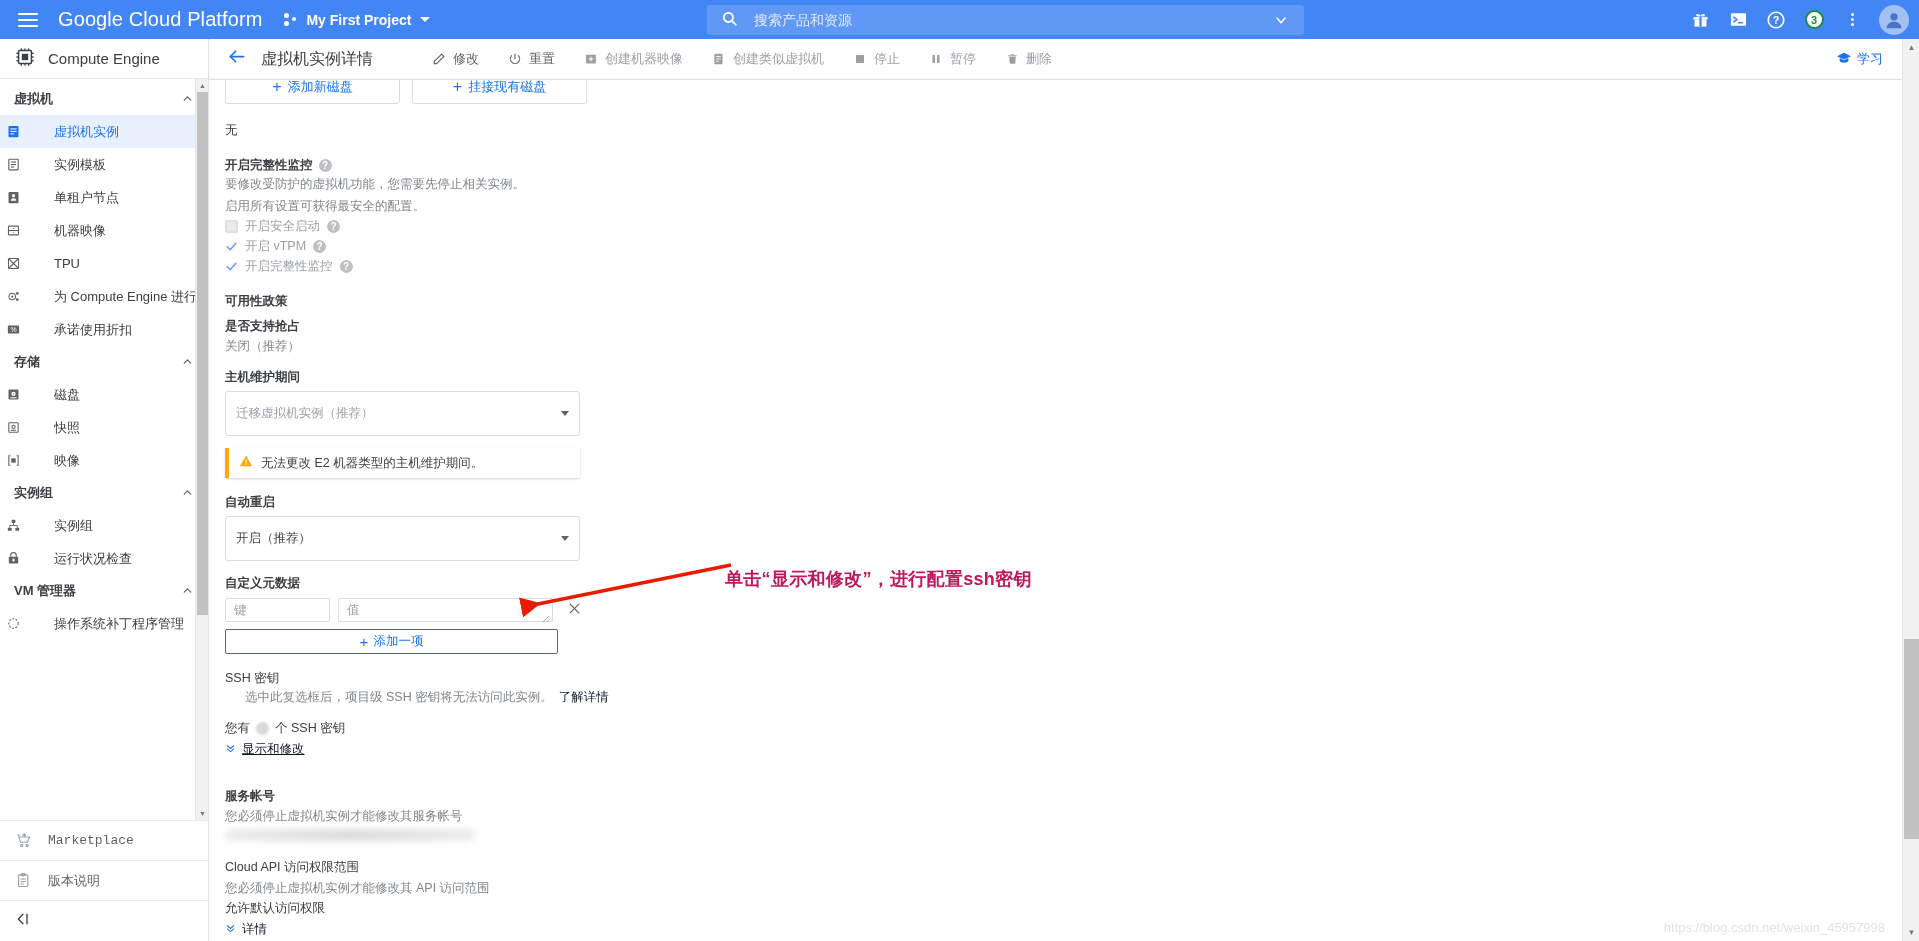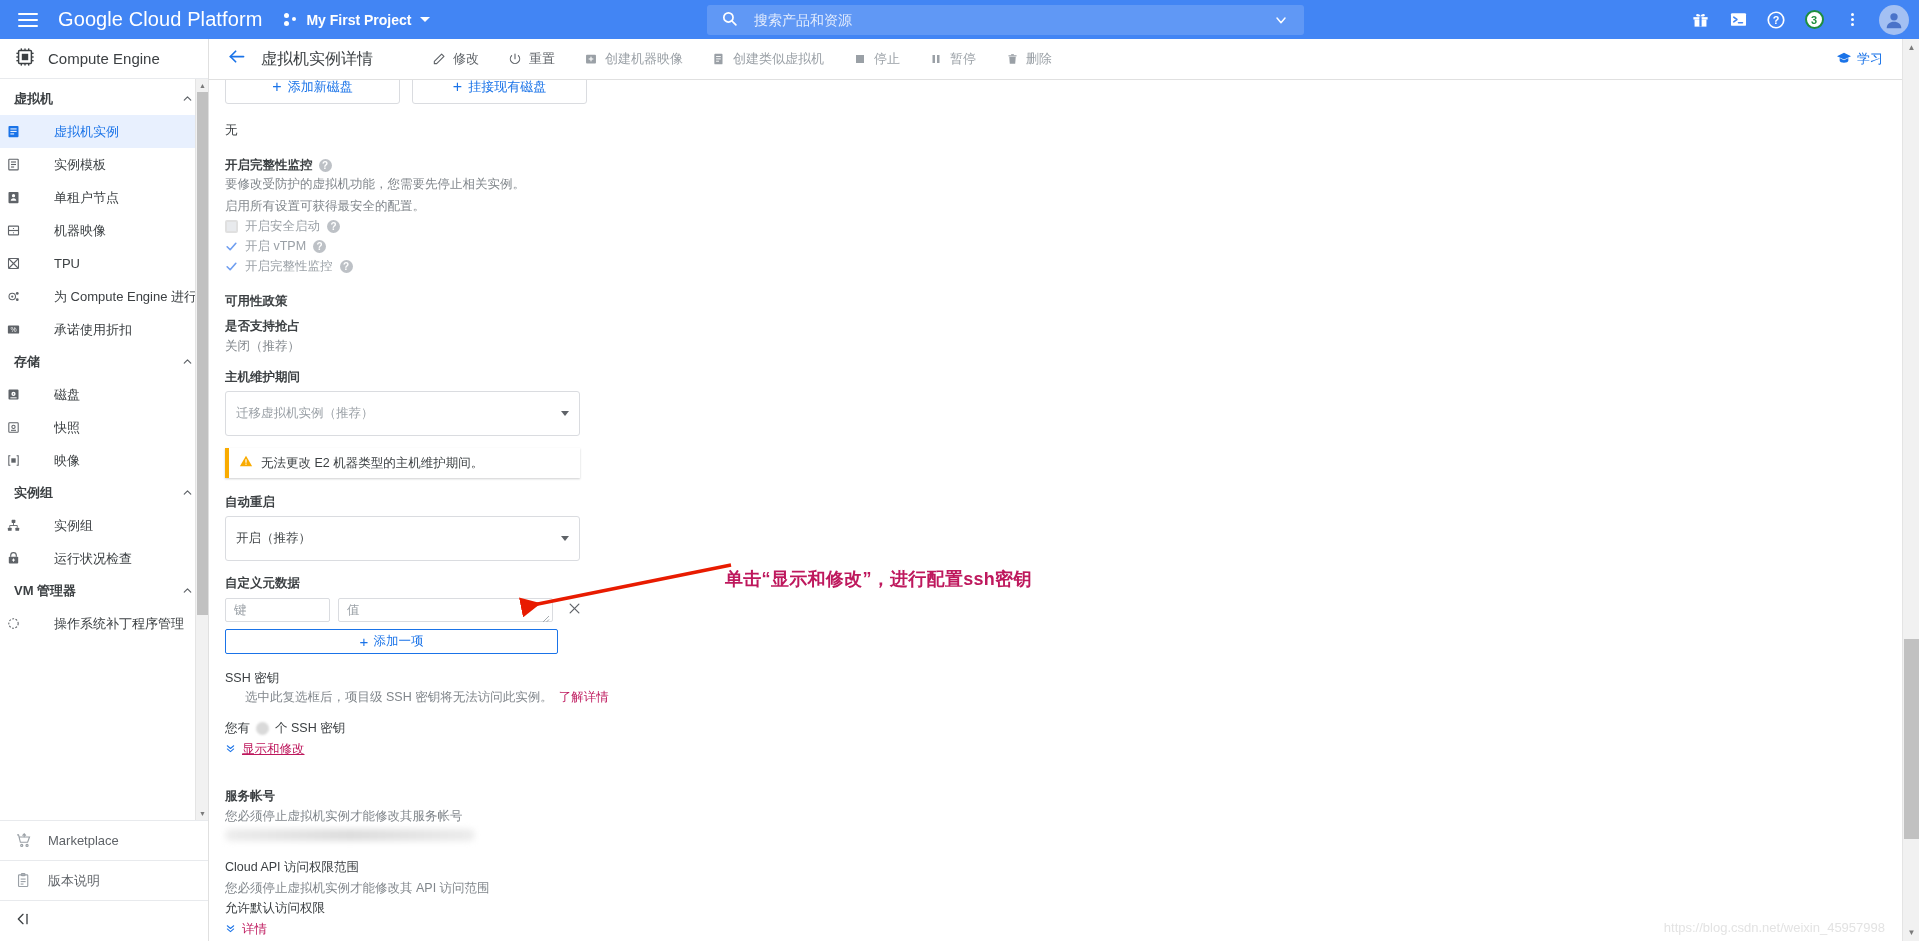--- a/index.html
+++ b/index.html
@@ -101,21 +101,21 @@
     position:absolute; right: 0px; top: 0; width: 13px; height: 100%;
     background:#f1f1f1; border-left:1px solid #e4e4e4;
   }
   .sb-arrow {
     width:13px;height:13px;display:flex;align-items:center;justify-content:center;
     font-size:7px;color:#7a7a7a;
   }
   #nav-thumb {
     position:absolute; left:1px; top:13px; width:11px; height:523px; background:#c1c1c1; border-radius:0;
   }
-  #sidebar-bottom { flex:none; border-top:1px solid #e8eaed; }
+  #sidebar-bottom { flex:none; border-top:1px solid #e8eaed;font-family:Liberation Mono, monospace; }
   .bottom-item {
     display:flex; align-items:center; height: 40px; padding-left: 14px; gap:16px; cursor:pointer;
     border-bottom: 1px solid #e8eaed;
   }
   .bottom-item .ic { width:18px;height:18px;display:flex;align-items:center;justify-content:center;color:#9aa0a6;flex:none;}
   .bottom-item .lbl { font-size: 13px; color:#5f6368; }
   #collapse-row { display:flex; align-items:center; height:40px; padding-left:14px; cursor:pointer; }
 
   
   #main { position:absolute; left:209px; top:39px; width:1710px; height:902px; background:#fff; }
@@ -191,21 +191,21 @@
   #meta-key { width: 105px; }
   #meta-val { width: 215px; position:relative; }
   .resize-grip { position:absolute; right:2px; bottom:1px; width:8px; height:8px; }
   .meta-x { color:#5f6368; font-size:16px; cursor:pointer; margin-left: 6px; }
   .add-item-btn {
     width: 333px; height: 25px; border:1px solid #1a73e8; border-radius:2px;
     display:flex; align-items:center; justify-content:center; gap:5px;
     color:#1a73e8; font-size:12.5px; cursor:pointer; margin-top: 7px; background:#fff;
   }
 
-  .link-blue { color:#be185d; font-size:12.5px; cursor:pointer; }
+  .link-blue { color:#0f172a; font-size:12.5px; cursor:pointer; }
   .link-underline { text-decoration: underline; }
   #annot-text {
     position:absolute; left: 516px; top: 528px; color:#be185d; font-size: 18px; font-weight: bold;
     white-space:nowrap; letter-spacing: .3px;
   }
   #annot-arrow { position:absolute; left: 300px; top: 520px; }
 
   .blur-bar {
     width: 250px; height: 12px; margin-top: 4px;
     background: linear-gradient(90deg, #ececec, #dcdcdc, #ececec);

